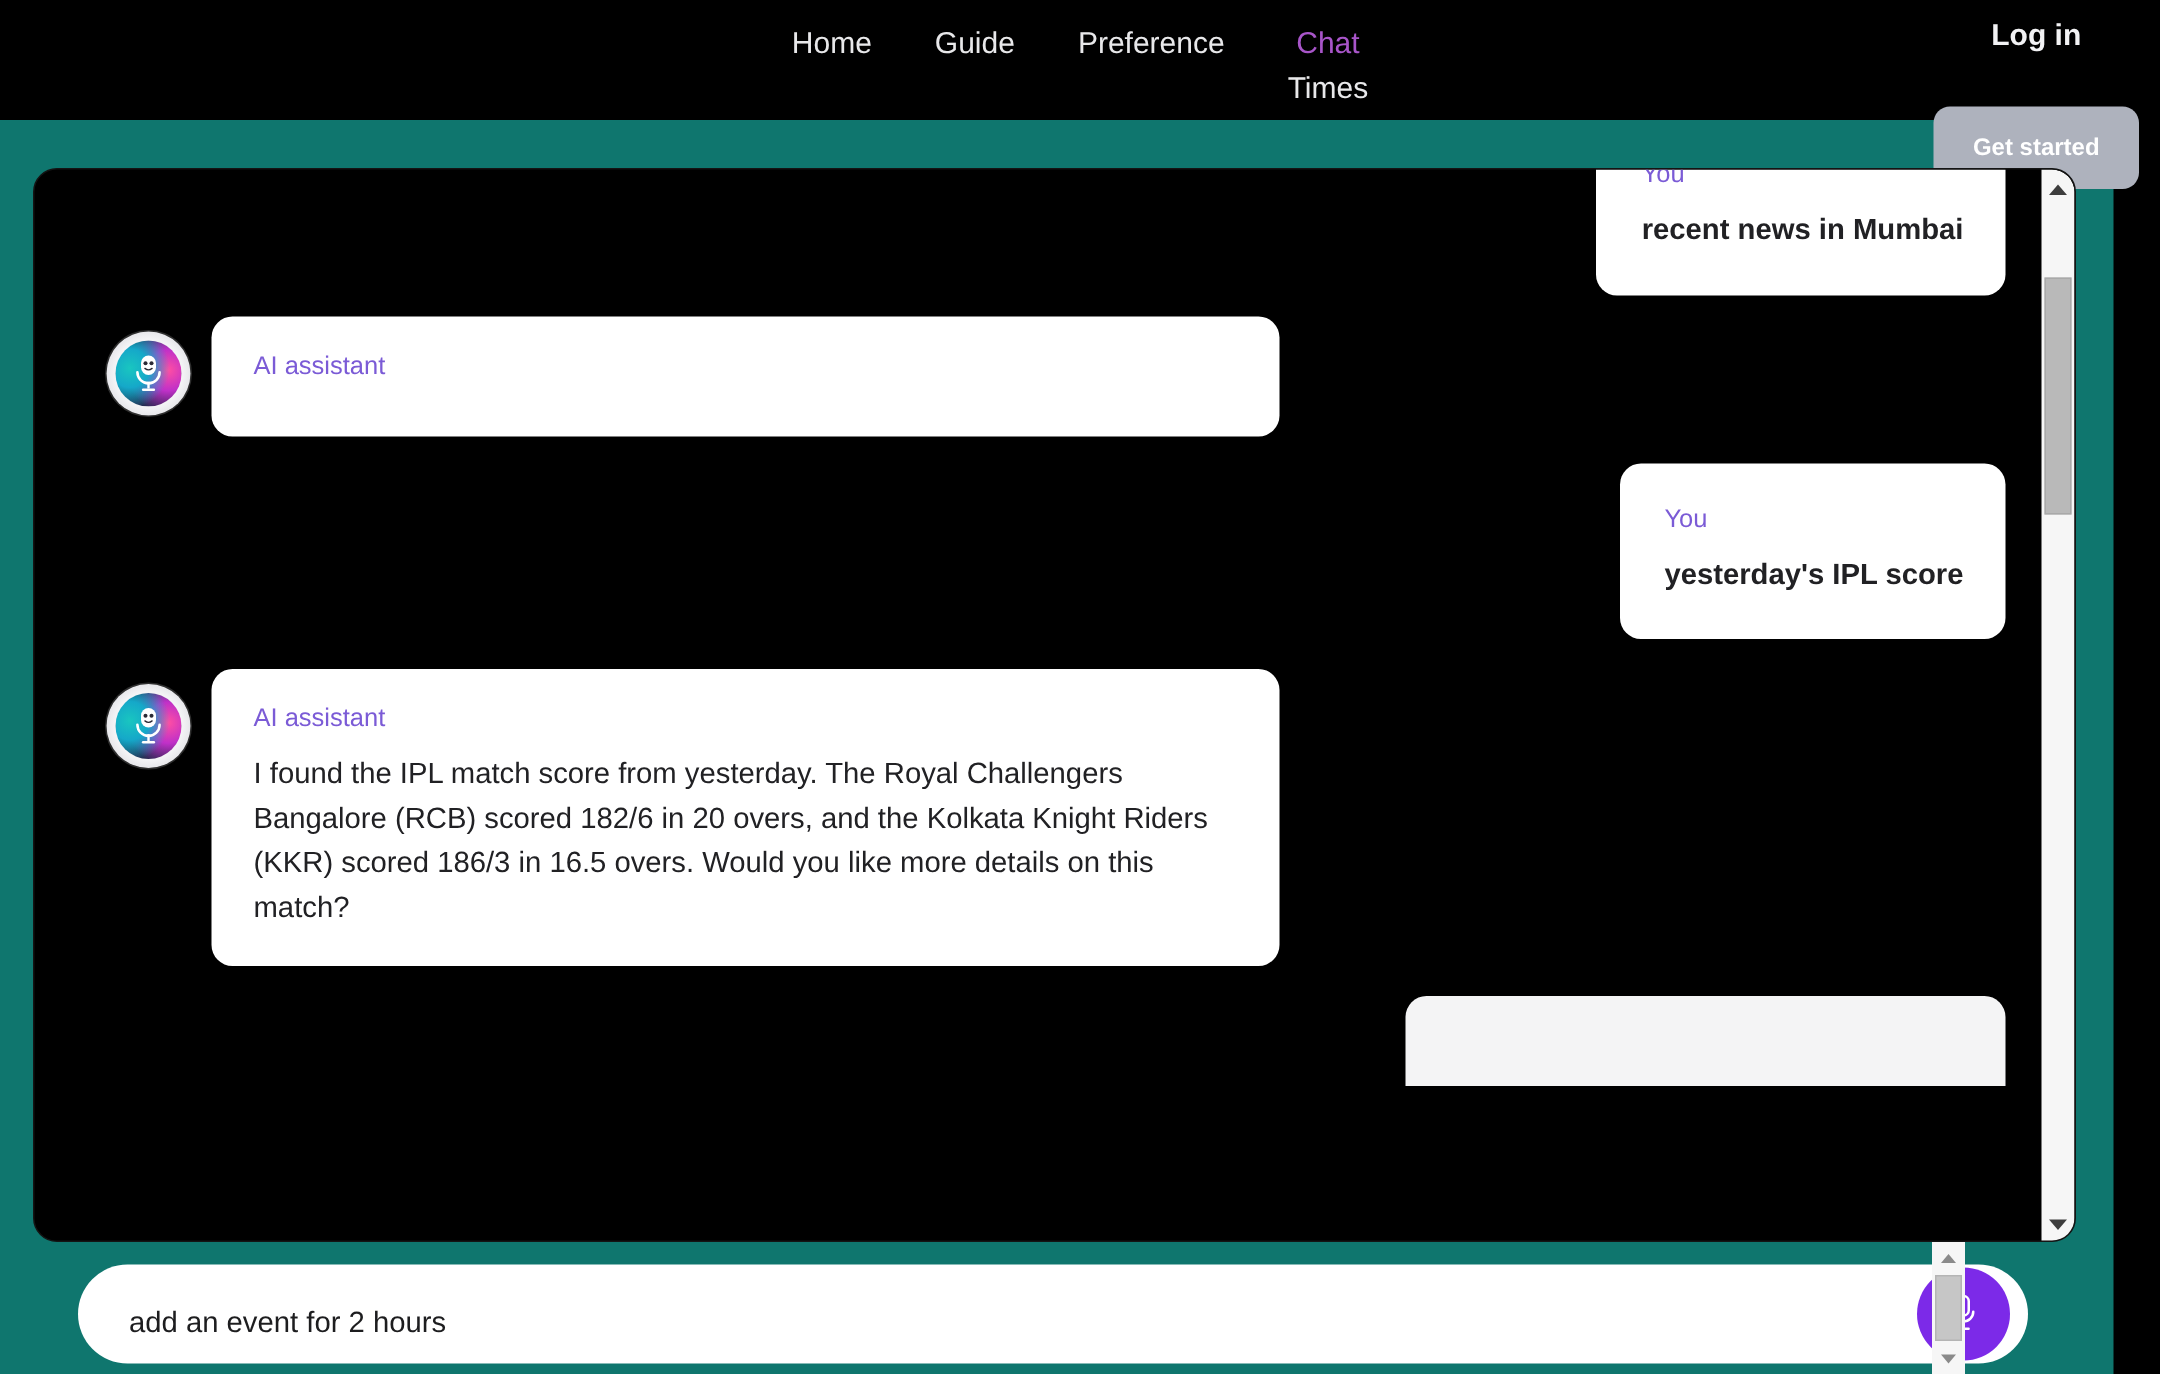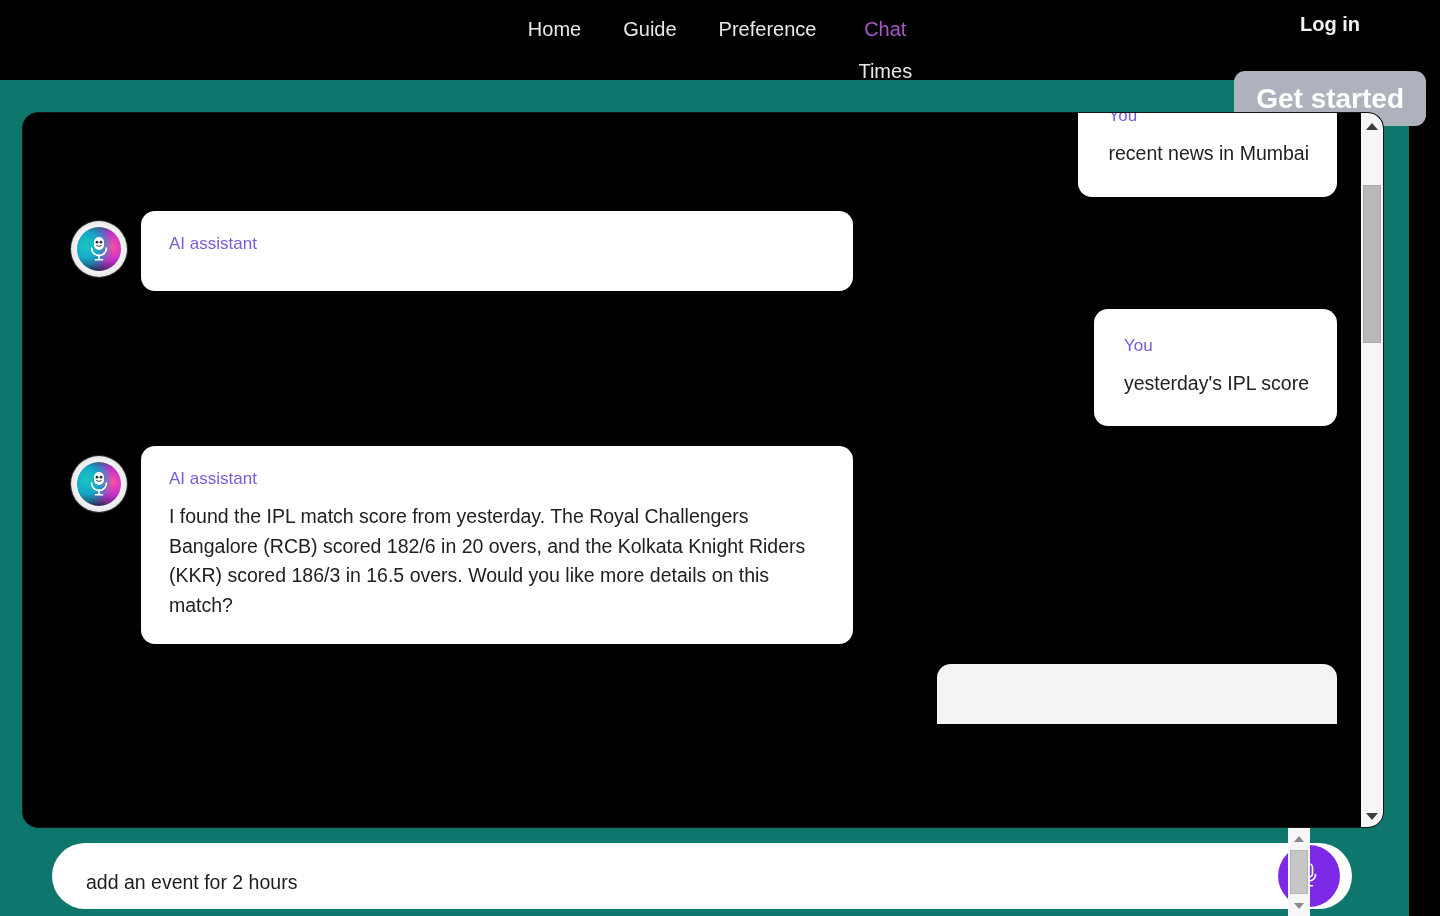--- a/index.html
+++ b/index.html
@@ -49,21 +49,21 @@
     background: none;
     border: none;
     padding: 0;
     font-family: "Liberation Sans", sans-serif;
   }
 
   .nav-stack {
     display: flex;
     flex-direction: column;
     align-items: center;
-    gap: 12px;
+    gap: 0px;
   }
   .nav-stack .nav-item { line-height: 30px; }
   .nav-item.active { color: #a855c9; }
 
   .nav-right {
     position: absolute;
     right: 14px; top: 12px;
     display: flex;
     align-items: center;
     gap: 34px;
@@ -76,21 +76,21 @@
     font-weight: 700;
     cursor: pointer;
     white-space: nowrap;
     background: none; border: none;
     font-family: "Liberation Sans", sans-serif;
   }
 
   .get-started {
     background: #aeb2bd;
     color: #ffffff;
-    font-size: 28px;
+    font-size: 16px;
     font-weight: 700;
     border: none;
     border-radius: 11px;
     padding: 0 22px;
     height: 55px;
     min-width: 137px;
     cursor: pointer;
     font-family: "Liberation Sans", sans-serif;
   }
 
@@ -174,21 +174,21 @@
     margin: 0 0 12px 0;
     font-weight: 400;
   }
   .msg-text {
     font-size: 19.5px;
     line-height: 29.5px;
     color: #212124;
     margin: 0;
     font-weight: 400;
   }
-  .bubble.user .msg-text { white-space: nowrap; }
+  .bubble.user .msg-text { white-space: nowrap; font-weight: bold; }
 
   .gap-a { height: 14px; }
   .gap-b { height: 18px; }
   .gap-c { height: 20px; }
 
   
   .row.partial { justify-content: flex-end; }
   .bubble.partial {
     width: 400px;
     height: 60px;

